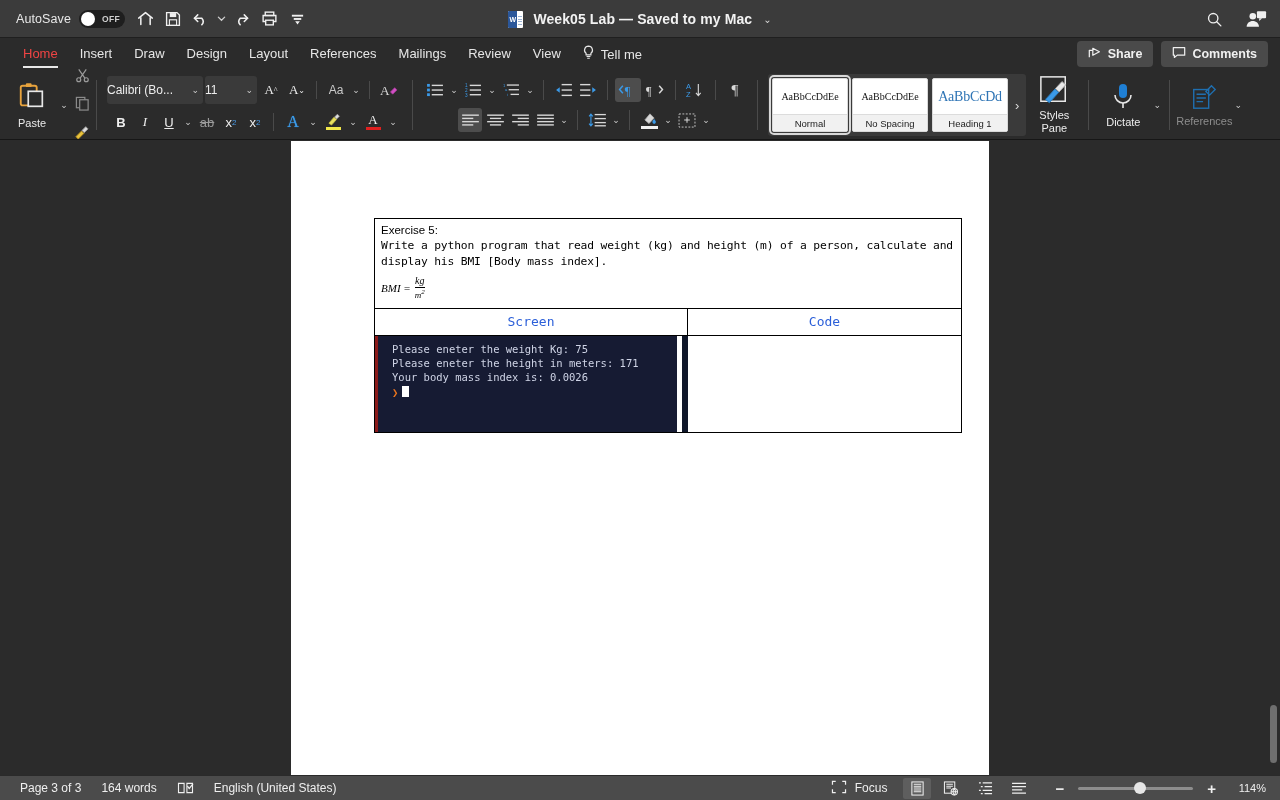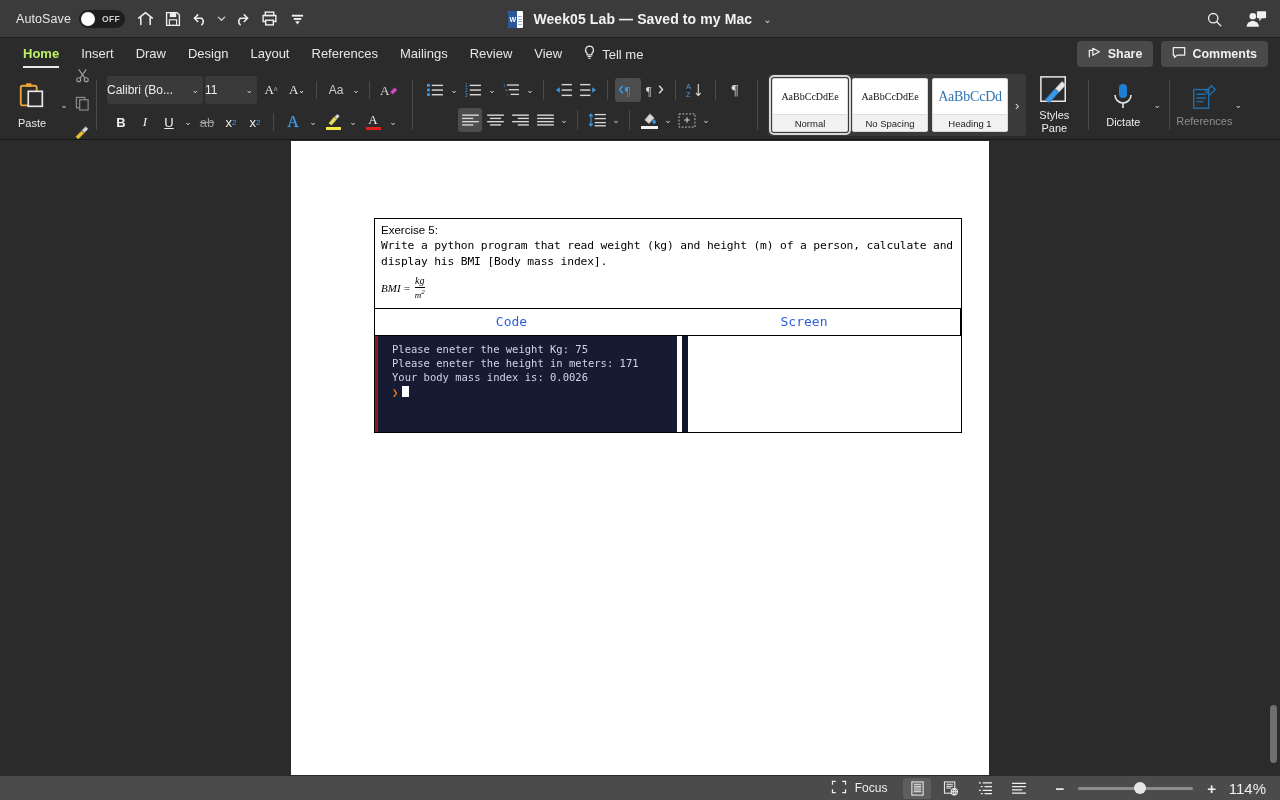--- a/index.html
+++ b/index.html
@@ -56,21 +56,21 @@
 
   
   .ribbon-tabs {
     position: absolute; top: 38px; left: 0; width: 1280px; height: 32px;
     background: #2b2b2b; display: flex; align-items: center; padding-left: 12px;
   }
   .rtab {
     position: relative; color: #e6e6e6; font-size: 13px; padding: 4px 11px 6px 11px;
     white-space: nowrap;
   }
-  .rtab.active { color: #bef264; font-weight: bold; }
+  .rtab.active { color: #ef4444; font-weight: normal; }
   .rtab.active::after {
     content: ""; position: absolute; left: 11px; right: 11px; bottom: -1px; height: 2px; background: #e8e8e8;
   }
   .tellme { display: flex; align-items: center; gap: 6px; color: #e6e6e6; font-size: 13px; padding: 4px 10px; }
   .ribbon-right { position: absolute; right: 12px; top: 3px; display: flex; gap: 8px; }
   .pillbtn {
     background: #4a4a4a; color: #f0f0f0; font-size: 12.5px; font-weight: bold;
     border-radius: 4px; padding: 5px 11px; display: flex; align-items: center; gap: 6px;
   }
 
@@ -188,21 +188,21 @@
     background:#4b4b4b; display:flex; align-items:center; color:#efefef; font-size:12px;
     border-top:1px solid #2a2a2a;
   }
   .sb-left { display:flex; align-items:center; gap:20px; padding-left:20px; }
   .sb-right { position:absolute; right:14px; display:flex; align-items:center; gap:6px; }
   .sb-item { display:flex; align-items:center; gap:6px; white-space:nowrap; }
   .viewbtn { width:28px; height:21px; display:flex; align-items:center; justify-content:center; border-radius:2px; }
   .viewbtn.sel { background:#5e5e5e; }
   .slider { width:115px; height:3px; background:#8d8d8d; border-radius:2px; position:relative; margin:0 6px;}
   .slider .dot { position:absolute; top:-4.5px; left:56px; width:12px; height:12px; border-radius:50%; background:#e6e6e6;}
-  .zoomtxt { min-width:42px; text-align:right; font-size:15px;}
+  .zoomtxt { min-width:42px; text-align:right; font-size:11px;}
 </style>
 </head>
 <body>
 
 <div id="app">
 
   <div class="titlebar">
     <div class="tb-left">
       <span class="autosave-label">AutoSave</span>
       <div class="toggle">
@@ -666,22 +666,22 @@
             <span>BMI =</span>
             <span class="frac">
               <span class="num">kg</span>
               <span class="bar"></span>
               <span class="den"><span>m</span><span class="sup">2</span></span>
             </span>
           </div>
         </div>
 
         <div class="tblhead">
+          <div class="cell c1">Screen</div>
           <div class="cell c2">Code</div>
-          <div class="cell c1">Screen</div>
         </div>
         <div class="tblbody">
           <div class="c1">
             <div class="term">
               <div>Please eneter the weight Kg: 75</div>
               <div>Please eneter the height in meters: 171</div>
               <div>Your body mass index is:  0.0026</div>
               <div><span class="prompt">❯</span><span class="caret"></span></div>
             </div>
           </div>
@@ -691,20 +691,31 @@
 
     </div>
 
     <div class="vscroll">
       <div class="thumb"></div>
     </div>
 
   </div>
 
   <div class="statusbar">
+    <div class="sb-left">
+      <span class="sb-item">Page 3 of 3</span>
+      <span class="sb-item">164 words</span>
+      <span class="sb-item">
+        <svg width="17" height="14" viewBox="0 0 18 15" fill="none" stroke="#efefef" stroke-width="1.2">
+          <path d="M1.5 2.5h6v10h-6zM10.5 2.5h6v10h-6z"></path>
+          <path d="M11 5.5l2 2.5 4-5" stroke="#efefef" stroke-width="1.3" fill="none"></path>
+        </svg>
+      </span>
+      <span class="sb-item">English (United States)</span>
+    </div>
 
     <div class="sb-right">
       <span class="sb-item" style="gap:8px;margin-right:10px">
         <span>
           <svg width="16" height="14" viewBox="0 0 17 15" fill="none" stroke="#efefef" stroke-width="1.3">
             <path d="M1.5 5V1.5H5M12 1.5h3.5V5M15.5 10v3.5H12M5 13.5H1.5V10"></path>
           </svg>
         </span>
         <span>Focus</span>
       </span>

